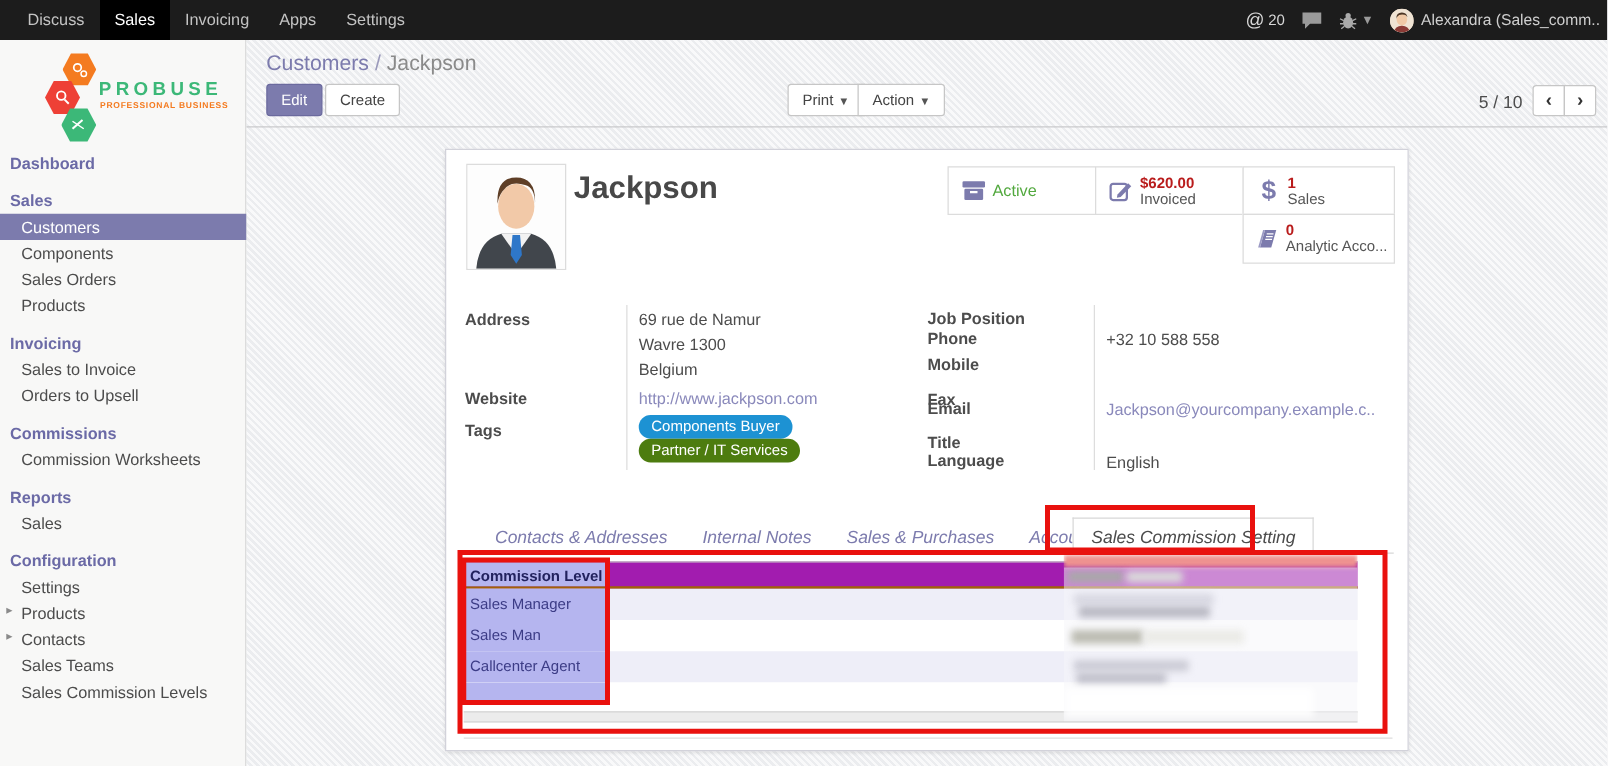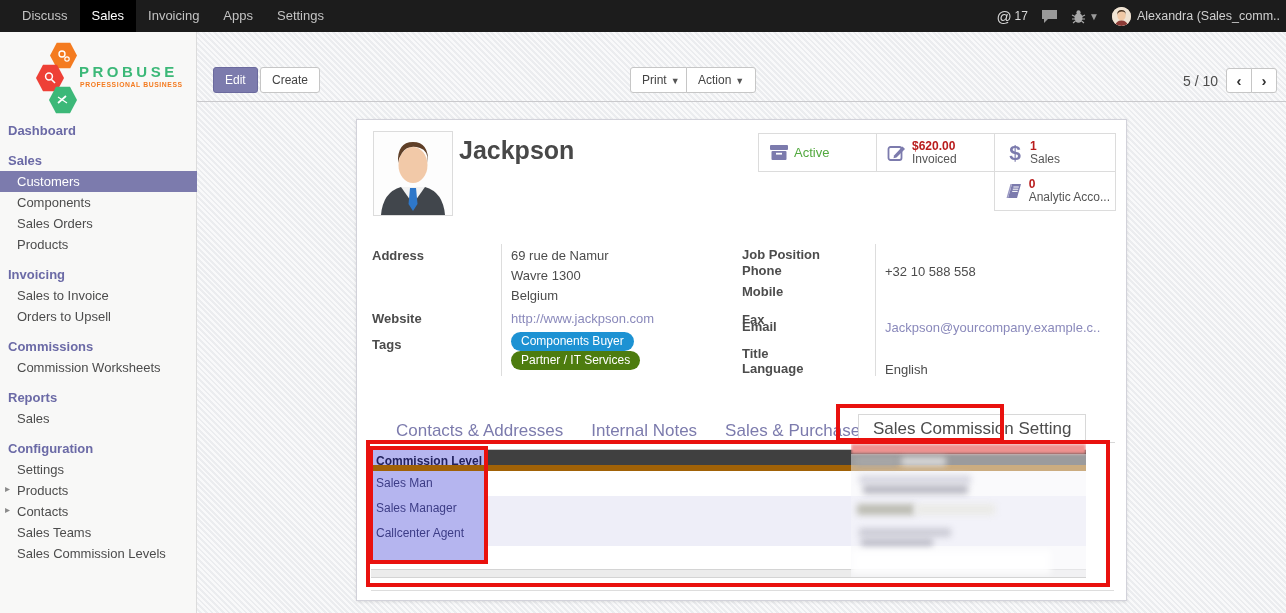--- a/index.html
+++ b/index.html
@@ -80,28 +80,28 @@
 
   .flabel { position:absolute; font-weight:bold; color:#4c4c4c; font-size:13px; }
   .fval { position:absolute; color:#4c4c4c; font-size:13px; }
   .flink { color:#8a89bb; cursor:pointer; }
   .vline { position:absolute; width:0; border-left:1px solid #ddd; }
   .tag { display:inline-block; color:#fff; font-size:12px; padding:2px 10px 3px 10px; border-radius:10px; cursor:pointer; }
   .tag-blue { background:#1d92d3; }
   .tag-purple { background:#4d7c0f; }
 
   
-  .tabs { position:absolute; left:13px; top:294px; width:745px; height:29px; border-bottom:1px solid #d8d8d8; display:flex; font-size:17px; }
+  .tabs { position:absolute; left:13px; top:294px; width:745px; height:29px; border-bottom:1px solid #d8d8d8; display:flex; font-size:14px;font-style:italic; }
   .tab { padding:7px 14px; color:#7c7bad; cursor:pointer; white-space:nowrap; }
   .tab.first { margin-left:12px; }
   .tab.active { position:absolute; left:488px; top:0; height:29px; display:flex; align-items:center; background:#fff; border:1px solid #d8d8d8; border-bottom:1px solid #fff; color:#4c4c4c; }
 
   
   .ctable { position:absolute; left:14px; top:329px; width:715px; }
-  .thead { height:22px; background:#404040; border-top:1px solid #c9c9c9; border-bottom:6px solid #a16207; }
+  .thead { height:22px; background:#a21caf; border-top:1px solid #c9c9c9; border-bottom:2px solid #a16207; }
   .trow { height:25px; }
   .trow.odd { background:#eeeef8; }
   .trow.empty { height:17px; background:#fff; }
   .cell-sel { display:block; width:113px; height:100%; background:#b5b5ef; padding:5px 0 0 5px; font-size:12px; color:#3c3c86; overflow:hidden; white-space:nowrap; cursor:pointer; }
   .thead .cell-sel { font-weight:bold; color:#22225e; padding-top:4px; }
   .tfoot { margin-top:6px; height:9px; background:#ececec; border-top:1px solid #d4d4d4; border-bottom:1px solid #d4d4d4; }
   .sheet-hr { position:absolute; left:14px; top:470px; width:743px; border-top:1px solid #ddd; }
 
   
   .blur-region { position:absolute; left:494px; top:324px; width:235px; height:133px; overflow:hidden; z-index:4; }
@@ -124,21 +124,21 @@
     <nav class="apps">
       <a class="app">Discuss</a>
       <a class="app active">Sales</a>
       <a class="app">Invoicing</a>
       <a class="app">Apps</a>
       <a class="app">Settings</a>
     </nav>
     <div class="topbar-right">
       <span class="mention">
         <span class="at-glyph">@</span>
-        <span class="mention-count">17</span>
+        <span class="mention-count">20</span>
       </span>
       <span class="tb-icon">
         <svg width="17" height="15" viewBox="0 0 17 15">
             <path d="M1 1h15v9h-9l-4 4v-4H1z" fill="#9a9a9a"></path>
           </svg>
       </span>
       <span class="tb-icon">
         <svg width="15" height="15" viewBox="0 0 15 15">
           <ellipse cx="7.5" cy="9" rx="4" ry="4.8" fill="#aaa"></ellipse>
           <circle cx="7.5" cy="3.4" r="2.1" fill="#aaa"></circle>
@@ -205,20 +205,25 @@
       <div class="side-h">Configuration</div>
       <div class="side-i">Settings</div>
       <div class="side-i"><span class="caret-l">▸</span><span>Products</span></div>
       <div class="side-i"><span class="caret-l">▸</span><span>Contacts</span></div>
       <div class="side-i">Sales Teams</div>
       <div class="side-i">Sales Commission Levels</div>
     </nav>
   </aside>
 
   <main class="content">
+    <div class="breadcrumb">
+      <span class="bc-link">Customers</span>
+      <span class="bc-sep">/</span>
+      <span class="bc-current">Jackpson</span>
+    </div>
 
     <button class="btn btn-primary btn-edit">Edit</button>
     <button class="btn btn-create">Create</button>
 
     <button class="btn btn-print">
       <span>Print</span><span class="caret-d">▼</span>
     </button>
     <button class="btn btn-action">
       <span>Action</span><span class="caret-d">▼</span>
     </button>
@@ -322,25 +327,25 @@
         <span class="tab">Internal Notes</span>
         <span class="tab">Sales &amp; Purchases</span>
         <span class="tab">Accounting</span>
         <span class="tab active">Sales Commission Setting</span>
       </div>
 
       <div class="ctable">
         <div class="thead">
           <span class="cell-sel">Commission Level</span>
         </div>
+        <div class="trow odd">
+          <span class="cell-sel">Sales Manager</span>
+        </div>
         <div class="trow">
           <span class="cell-sel">Sales Man</span>
-        </div>
-        <div class="trow odd">
-          <span class="cell-sel">Sales Manager</span>
         </div>
         <div class="trow odd">
           <span class="cell-sel">Callcenter Agent</span>
         </div>
         <div class="trow empty">
           <span class="cell-sel"></span>
         </div>
         <div class="tfoot"></div>
       </div>
 

